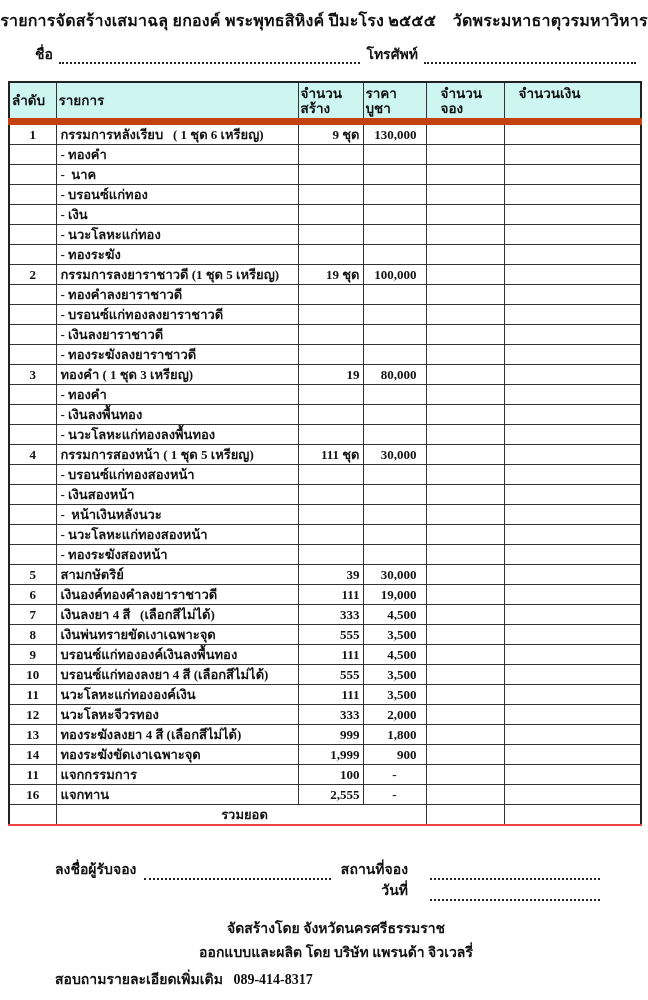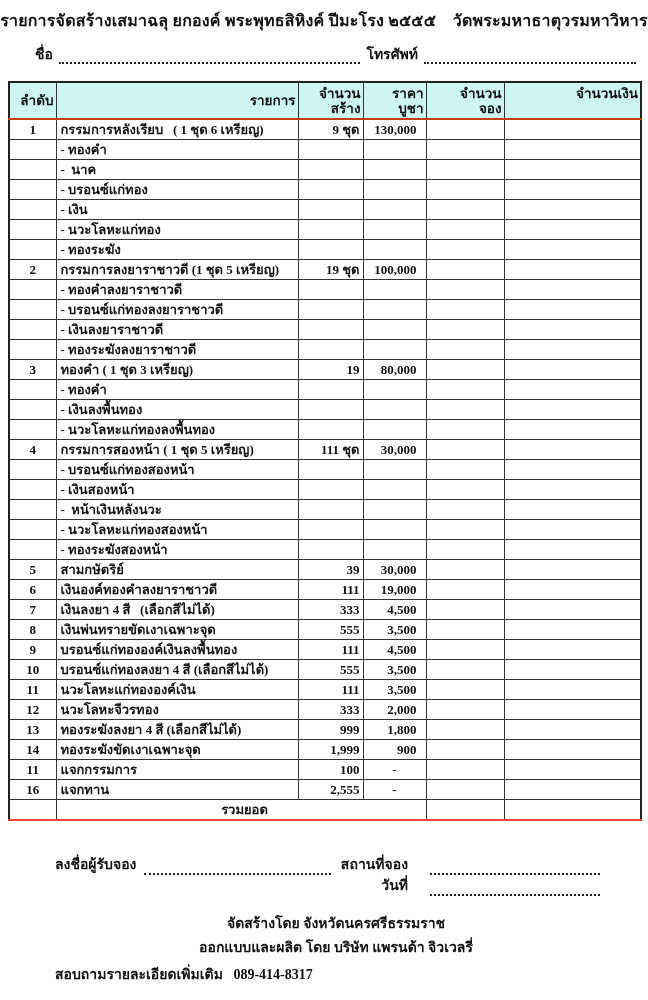--- a/index.html
+++ b/index.html
@@ -32,23 +32,23 @@
     border:2px solid #222;
   }
   th,td {
     border:1px solid #333;
     font-weight:bold; font-size:13px;
     height:20px; line-height:19px;
     padding:0 3px;
   }
   thead th {
     background:var(--header-bg,#cdf5f2);
-    border-bottom:2px solid #c2410c;
+    border-bottom:7px solid #c2410c;
     font-size:13.5px; line-height:15px;
-    padding:2px 2px; text-align:right; vertical-align:middle;
+    padding:2px 2px; text-align:left; vertical-align:middle;
   }
   thead th:nth-child(5), thead th:nth-child(6) { vertical-align:top; padding-top:3px;padding-left:14px; }
   td.col-no   { text-align:center; }
   td.col-item { text-align:left; padding-left:4px; white-space:pre; overflow:hidden; }
   td.col-qty  { text-align:right; padding-right:3px;margin-top:18px; }
   td.col-price{ text-align:right; padding-right:9px; }
   td.dash     { text-align:center; padding-right:3px; }
   tr.total-row td { border-bottom:2px solid #ef4444;text-align:center; }
   td.total-label { text-align:left; padding-left:10px; white-space:pre; }
 

